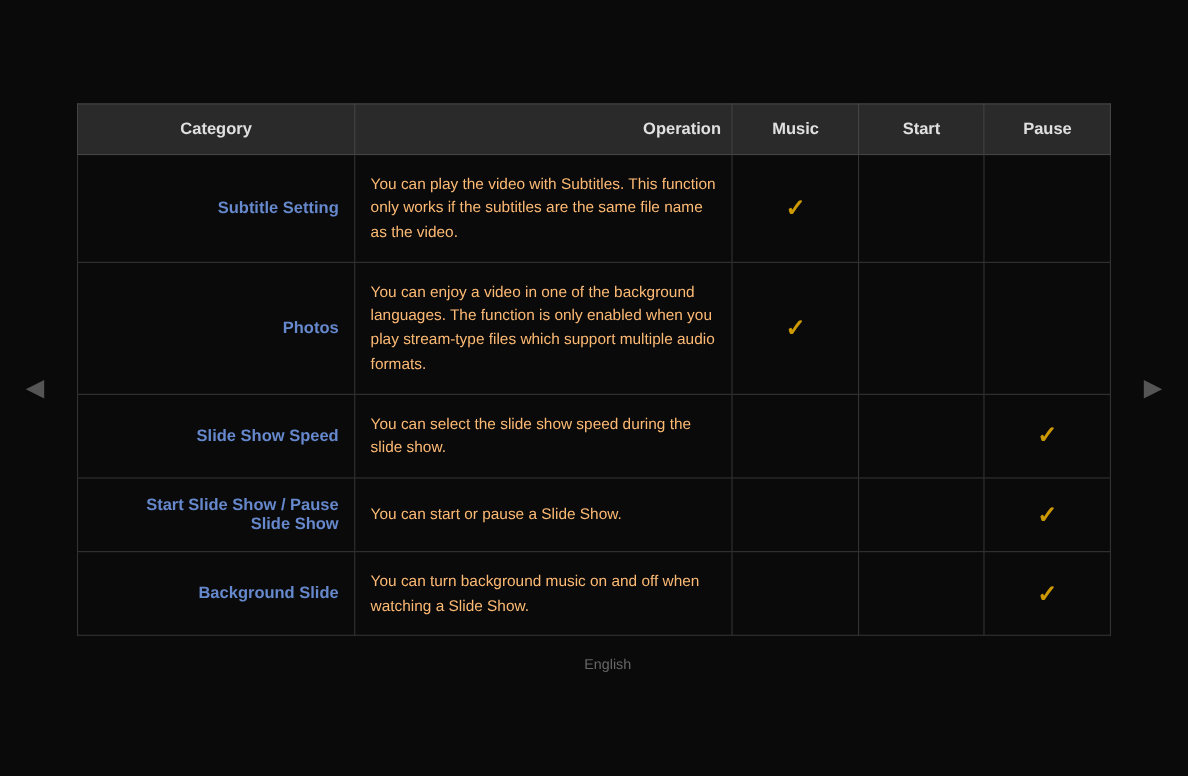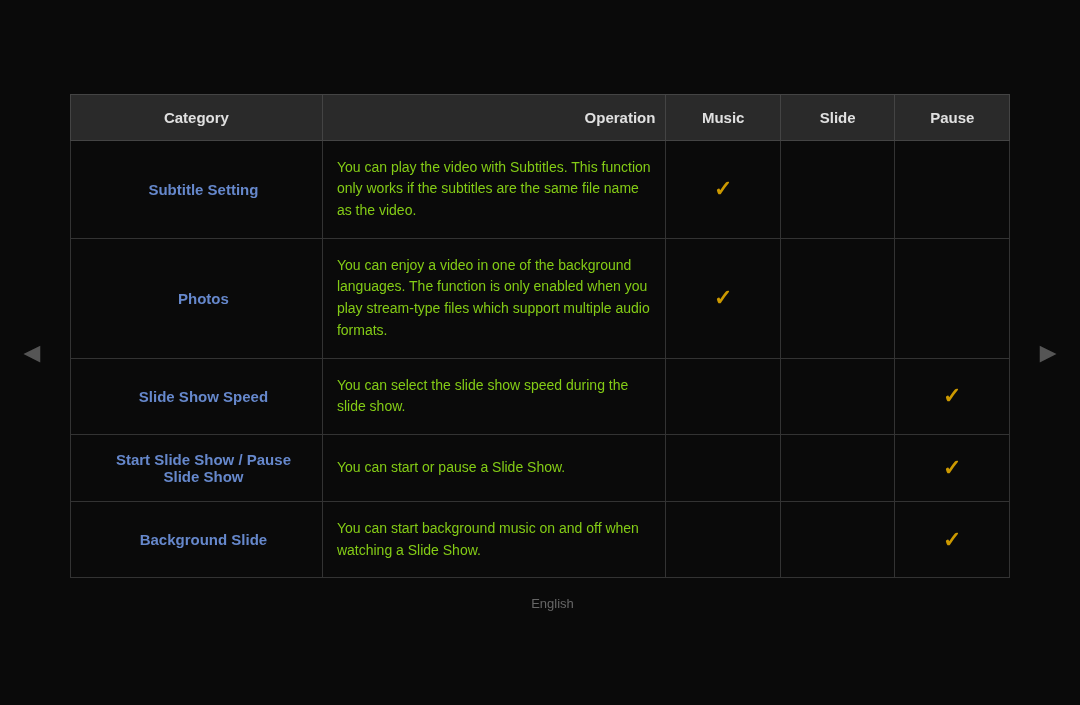--- a/index.html
+++ b/index.html
@@ -96,31 +96,31 @@
 
     tbody td {
       padding: 16px 14px;
       font-size: 14px;
       color: #cccccc;
       vertical-align: middle;
       border: 1px solid #333;
     }
 
     .category-cell {
-      text-align: center;
+      text-align: right;
       color: #6688cc;
       font-weight: bold;
       font-size: 15px;
       padding-left: 28px;
     }
 
     .operation-cell {
       font-size: 14px;
       line-height: 1.55;
-      color: #84cc16;
+      color: #fdba74;
     }
 
     .check-cell {
       text-align: center;
       vertical-align: middle;
     }
 
     .checkmark {
       color: #cc9900;
       font-size: 22px;
@@ -143,21 +143,21 @@
   <div class="nav-arrow nav-arrow-left">◄</div>
   <div class="nav-arrow nav-arrow-right">►</div>
 
   <div class="table-container">
     <table>
       <thead>
         <tr>
           <th>Category</th>
           <th>Operation</th>
           <th>Music</th>
-          <th>Slide</th>
+          <th>Start</th>
           <th>Pause</th>
         </tr>
       </thead>
       <tbody id="table-body">
 
       <tr>
             <td class="category-cell">Subtitle Setting</td>
             <td class="operation-cell">You can play the video with Subtitles. This function only works if the subtitles are the same file name as the video.</td>
             <td class="check-cell"><span class="checkmark">✓</span></td>
             <td class="check-cell"></td>
@@ -179,21 +179,21 @@
           </tr>
           <tr>
             <td class="category-cell">Start Slide Show / Pause Slide Show</td>
             <td class="operation-cell">You can start or pause a Slide Show.</td>
             <td class="check-cell"></td>
             <td class="check-cell"></td>
             <td class="check-cell"><span class="checkmark">✓</span></td>
           </tr>
           <tr>
             <td class="category-cell">Background Slide</td>
-            <td class="operation-cell">You can start background music on and off when watching a Slide Show.</td>
+            <td class="operation-cell">You can turn background music on and off when watching a Slide Show.</td>
             <td class="check-cell"></td>
             <td class="check-cell"></td>
             <td class="check-cell"><span class="checkmark">✓</span></td>
           </tr>
         </tbody>
     </table>
   </div>
 
   <div class="footer-lang">English</div>
 

